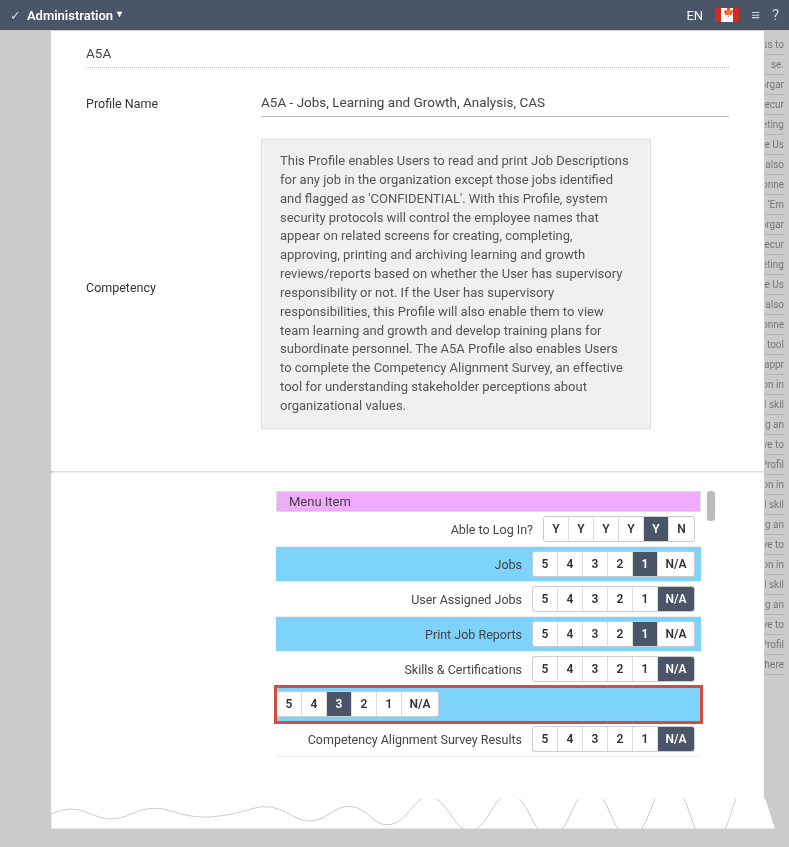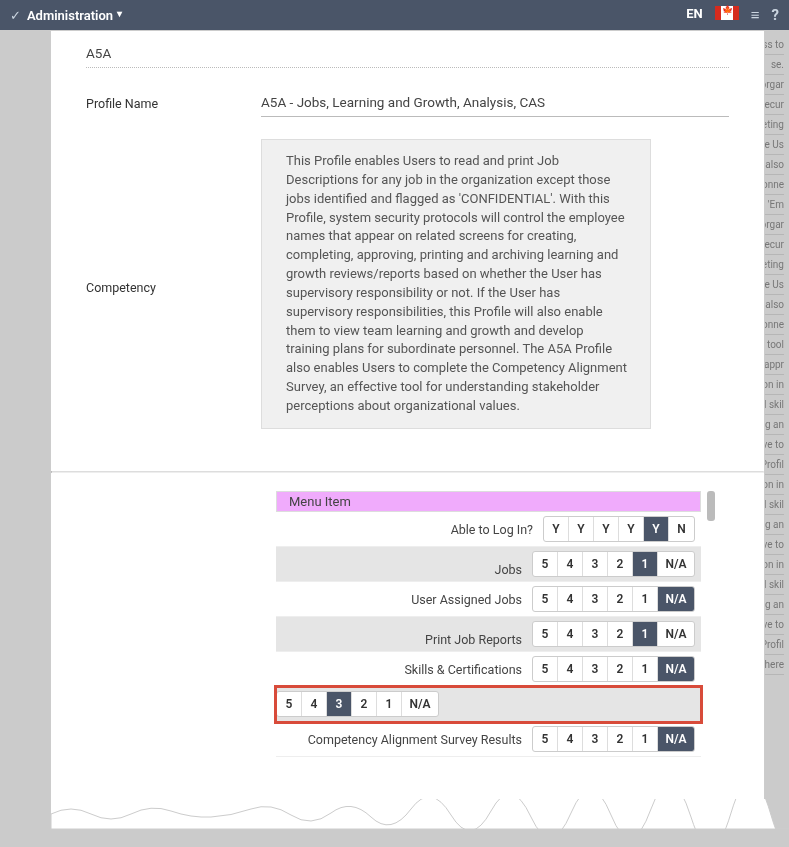--- a/index.html
+++ b/index.html
@@ -2,21 +2,21 @@
 <html><head>
 <meta charset="utf-8">
 <style>
   * { box-sizing: border-box; margin: 0; padding: 0; }
   body { font-family: -apple-system, BlinkMacSystemFont, "Segoe UI", Roboto, Arial, sans-serif; background: #e8e8e8; width: 789px; height: 847px; overflow: hidden; position: relative; }
   
   .topbar { background: #4a5568; height: 30px; display: flex; align-items: center; justify-content: space-between; padding: 0 10px; color: #fff; font-size: 13px; }
   .topbar-left { display: flex; align-items: center; gap: 6px; }
   .nav-item { font-weight: 600; display: flex; gap: 4px; }
   .chevron-down { font-size: 10px; }
-  .topbar-right { display: flex; gap: 12px; font-weight: bold; }
+  .topbar-right { display: flex; align-items: center; gap: 12px; }
   .flag { width: 24px; height: 14px; display: inline-block; background: linear-gradient(to right, #d52b1e 0 25%, #fff 25% 75%, #d52b1e 75%); position: relative; }
   .flag::after { content: "🍁"; position: absolute; font-size: 9px; left: 8px; top: -1px; color: #d52b1e; }
   .sliders-icon, .help-icon { color: #cbd5e0; font-size: 15px; }
   
   .bg-content { position: absolute; top: 30px; right: 0; width: 50px; padding: 5px; color: #888; font-size: 10px; line-height: 1.5; overflow: hidden; }
   .bg-row { border-bottom: 1px solid #d0d0d0; padding: 2px 0; white-space: nowrap; text-align: right; }
   
   .modal-overlay { position: absolute; top: 30px; left: 0; right: 0; bottom: 0; background: rgba(0,0,0,0.12); }
   .modal { position: absolute; top: 30px; left: 50px; width: 715px; height: 800px; background: #fff; border: 1px solid #ccc; display: flex; flex-direction: column; }
   .modal-header { display: flex; justify-content: space-between; align-items: center; padding: 14px 18px 12px 18px; }
@@ -24,30 +24,30 @@
   .close-btn { font-size: 16px; color: #555; cursor: pointer; background: none; border: none; }
   
   .form-section { padding: 10px 35px 20px 35px; }
   .form-row { display: flex; align-items: flex-start; margin-bottom: 22px; }
   .form-label { width: 175px; font-size: 12.5px; color: #333; padding-top: 6px; flex-shrink: 0; }
   .form-value { flex: 1; font-size: 13.5px; color: #444; padding: 4px 0 6px 0; }
   .underline-dotted { border-bottom: 1px dotted #bbb; width: 390px; }
   .underline-solid { border-bottom: 1px solid #bbb; width: 390px; }
   
   .desc-row { align-items: center; }
-  .desc-box { position: relative; width: 390px; height: 290px; background: #f0f0f0; border: 1px solid #ddd; padding: 12px 20px 12px 24px; font-size: 13px; color: #555; line-height: 1.45; overflow-y: auto; }
+  .desc-box { position: relative; width: 390px; height: 290px; background: #f0f0f0; border: 1px solid #ddd; padding: 12px 20px 12px 18px; font-size: 13px; color: #555; line-height: 1.45; overflow-y: auto; }
   .desc-para { margin-bottom: 12px; }
   
   .divider { border-top: 1px solid #ddd; margin: 0; }
   
   .menu-section { padding: 18px 15px 0 15px; flex: 1; overflow: hidden; position: relative; }
   .menu-container { margin-left: 210px; width: 425px; position: relative; }
   .menu-header { background: #f0abfc; padding: 2px 12px; font-size: 13px; color: #444; border: 1px solid #ddd; }
   .menu-row { display: flex; align-items: center; padding: 4px 6px 4px 0; border-bottom: 1px solid #eee; }
-  .menu-row.alt { background: #e5e5e5; align-items: flex-end; }
+  .menu-row.alt { background: #7dd3fc; }
   .menu-row.highlighted { outline: 3px solid #d84b3a; outline-offset: -1px; }
   .menu-label { flex: 1; text-align: right; font-size: 12.5px; color: #444; padding-right: 10px; }
   .menu-opts { display: flex; gap: 0; border: 1px solid #ccc; border-radius: 3px; overflow: hidden; background: #fff; }
   .opt { padding: 5px 0; width: 25px; text-align: center; font-size: 12px; font-weight: 600; color: #333; border-right: 1px solid #ddd; }
   .opt:last-child { border-right: none; }
   .opt.na { width: 36px; }
   .opt.selected { background: #4a5568; color: #fff; }
   .menu-scroll { position: absolute; right: -14px; top: 0; width: 8px; height: 30px; background: #bbb; border-radius: 3px; }
   
   .torn-edge { position: absolute; left: 0; right: 0; bottom: 0; height: 40px; background: #fff; }

